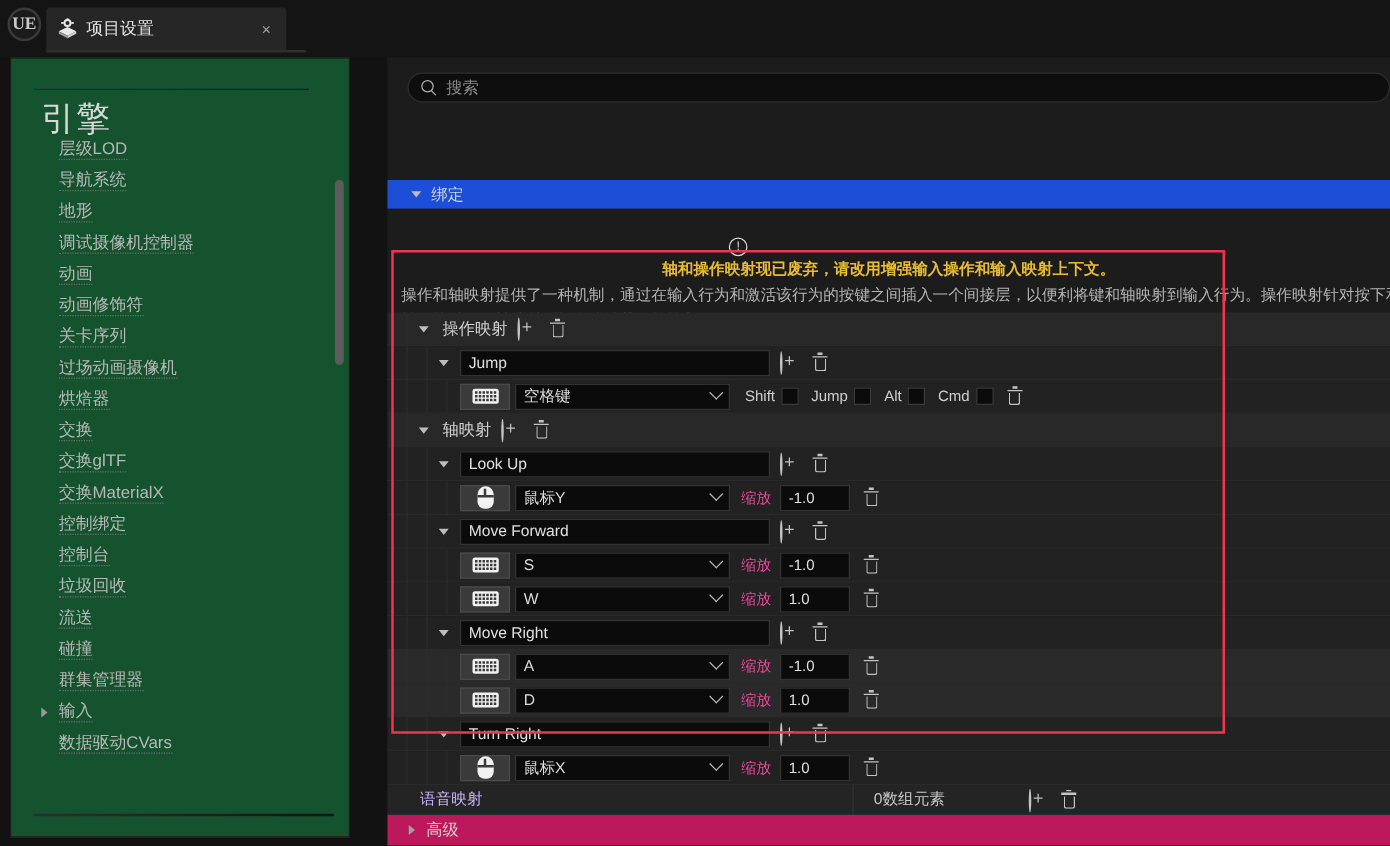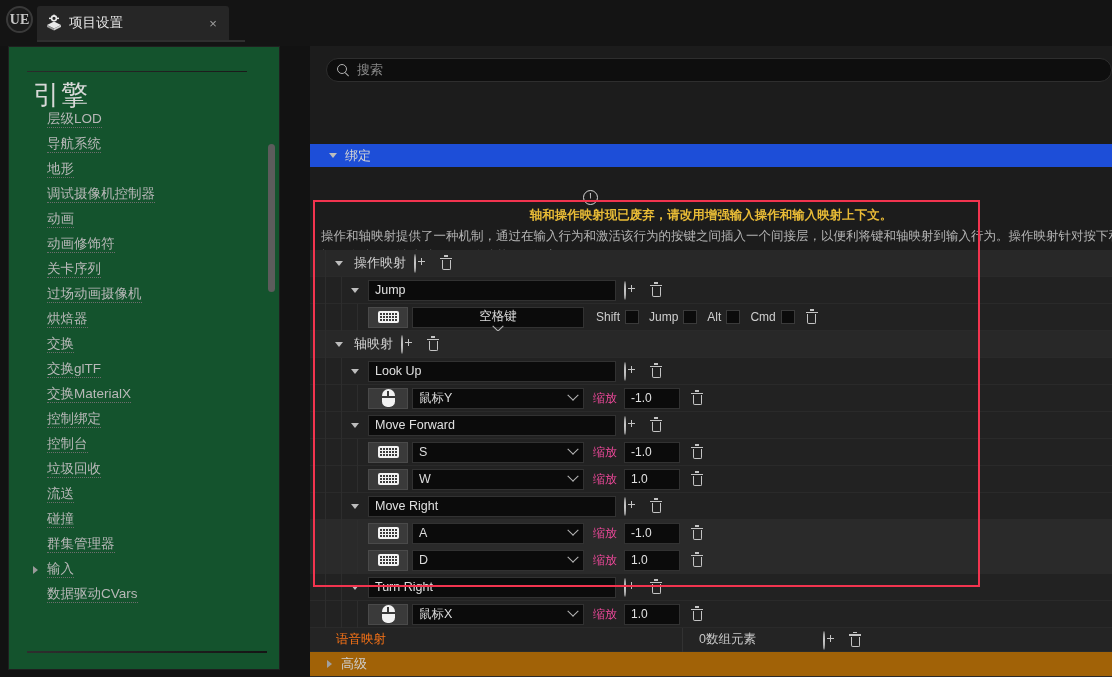--- a/index.html
+++ b/index.html
@@ -229,26 +229,26 @@
   .mod-box {
     width: 14px; height: 14px; background: #0b0b0b; border: 1px solid #3a3a3a;
     margin-right: 10px; cursor: pointer;
   }
 
   
   .voice-row {
     position: relative; height: 24px; display: flex; align-items: center;
     background: #242424; border-bottom: 1px solid #2a2a2a;
   }
-  .voice-name { color: #f97316; font-size: 12.5px; padding-left: 26px; width: 373px;
+  .voice-name { color: #c4b5fd; font-size: 12.5px; padding-left: 26px; width: 373px;
     border-right: 1px solid #323232; height: 24px; display: flex; align-items: center; }
   .voice-count { color: #c8c8c8; font-size: 12.5px; padding-left: 16px; width: 135px; }
 
   .adv-row {
-    height: 25px; display: flex; align-items: center; background: #a16207;
+    height: 25px; display: flex; align-items: center; background: #be185d;
     border-bottom: 1px solid #2a2a2a; padding-left: 17px;
   }
   .adv-row .tri-r {
     width: 0; height: 0; border-left: 5px solid #a0a0a0;
     border-top: 4.5px solid transparent; border-bottom: 4.5px solid transparent;
     margin-right: 9px;
   }
   .adv-row .lbl { color: #cfcfcf; font-size: 13px; }
 
   
@@ -418,21 +418,21 @@
               <span class="k" style="left: 14px; top: 5.2px;"></span>
               <span class="k" style="left: 17px; top: 5.2px;"></span>
               <span class="k" style="left: 2px; top: 8.2px;"></span>
               <span class="k" style="left: 5px; top: 8.2px;"></span>
               <span class="k" style="left: 8px; top: 8.2px;"></span>
               <span class="k" style="left: 11px; top: 8.2px;"></span>
               <span class="k" style="left: 14px; top: 8.2px;"></span>
               <span class="k" style="left: 17px; top: 8.2px;"></span>
             </span>
           </span>
-          <span class="dropdown" style="width: 172px; flex-direction: column;">
+          <span class="dropdown" style="width: 172px;">
             <span>空格键</span>
             <span class="chev"></span>
           </span>
           <span style="width: 12px; flex: 0 0 12px;"></span>
           <span class="mod-label">Shift</span>
           <span class="mod-box"></span>
           <span class="mod-label">Jump</span>
           <span class="mod-box"></span>
           <span class="mod-label">Alt</span>
           <span class="mod-box"></span>

